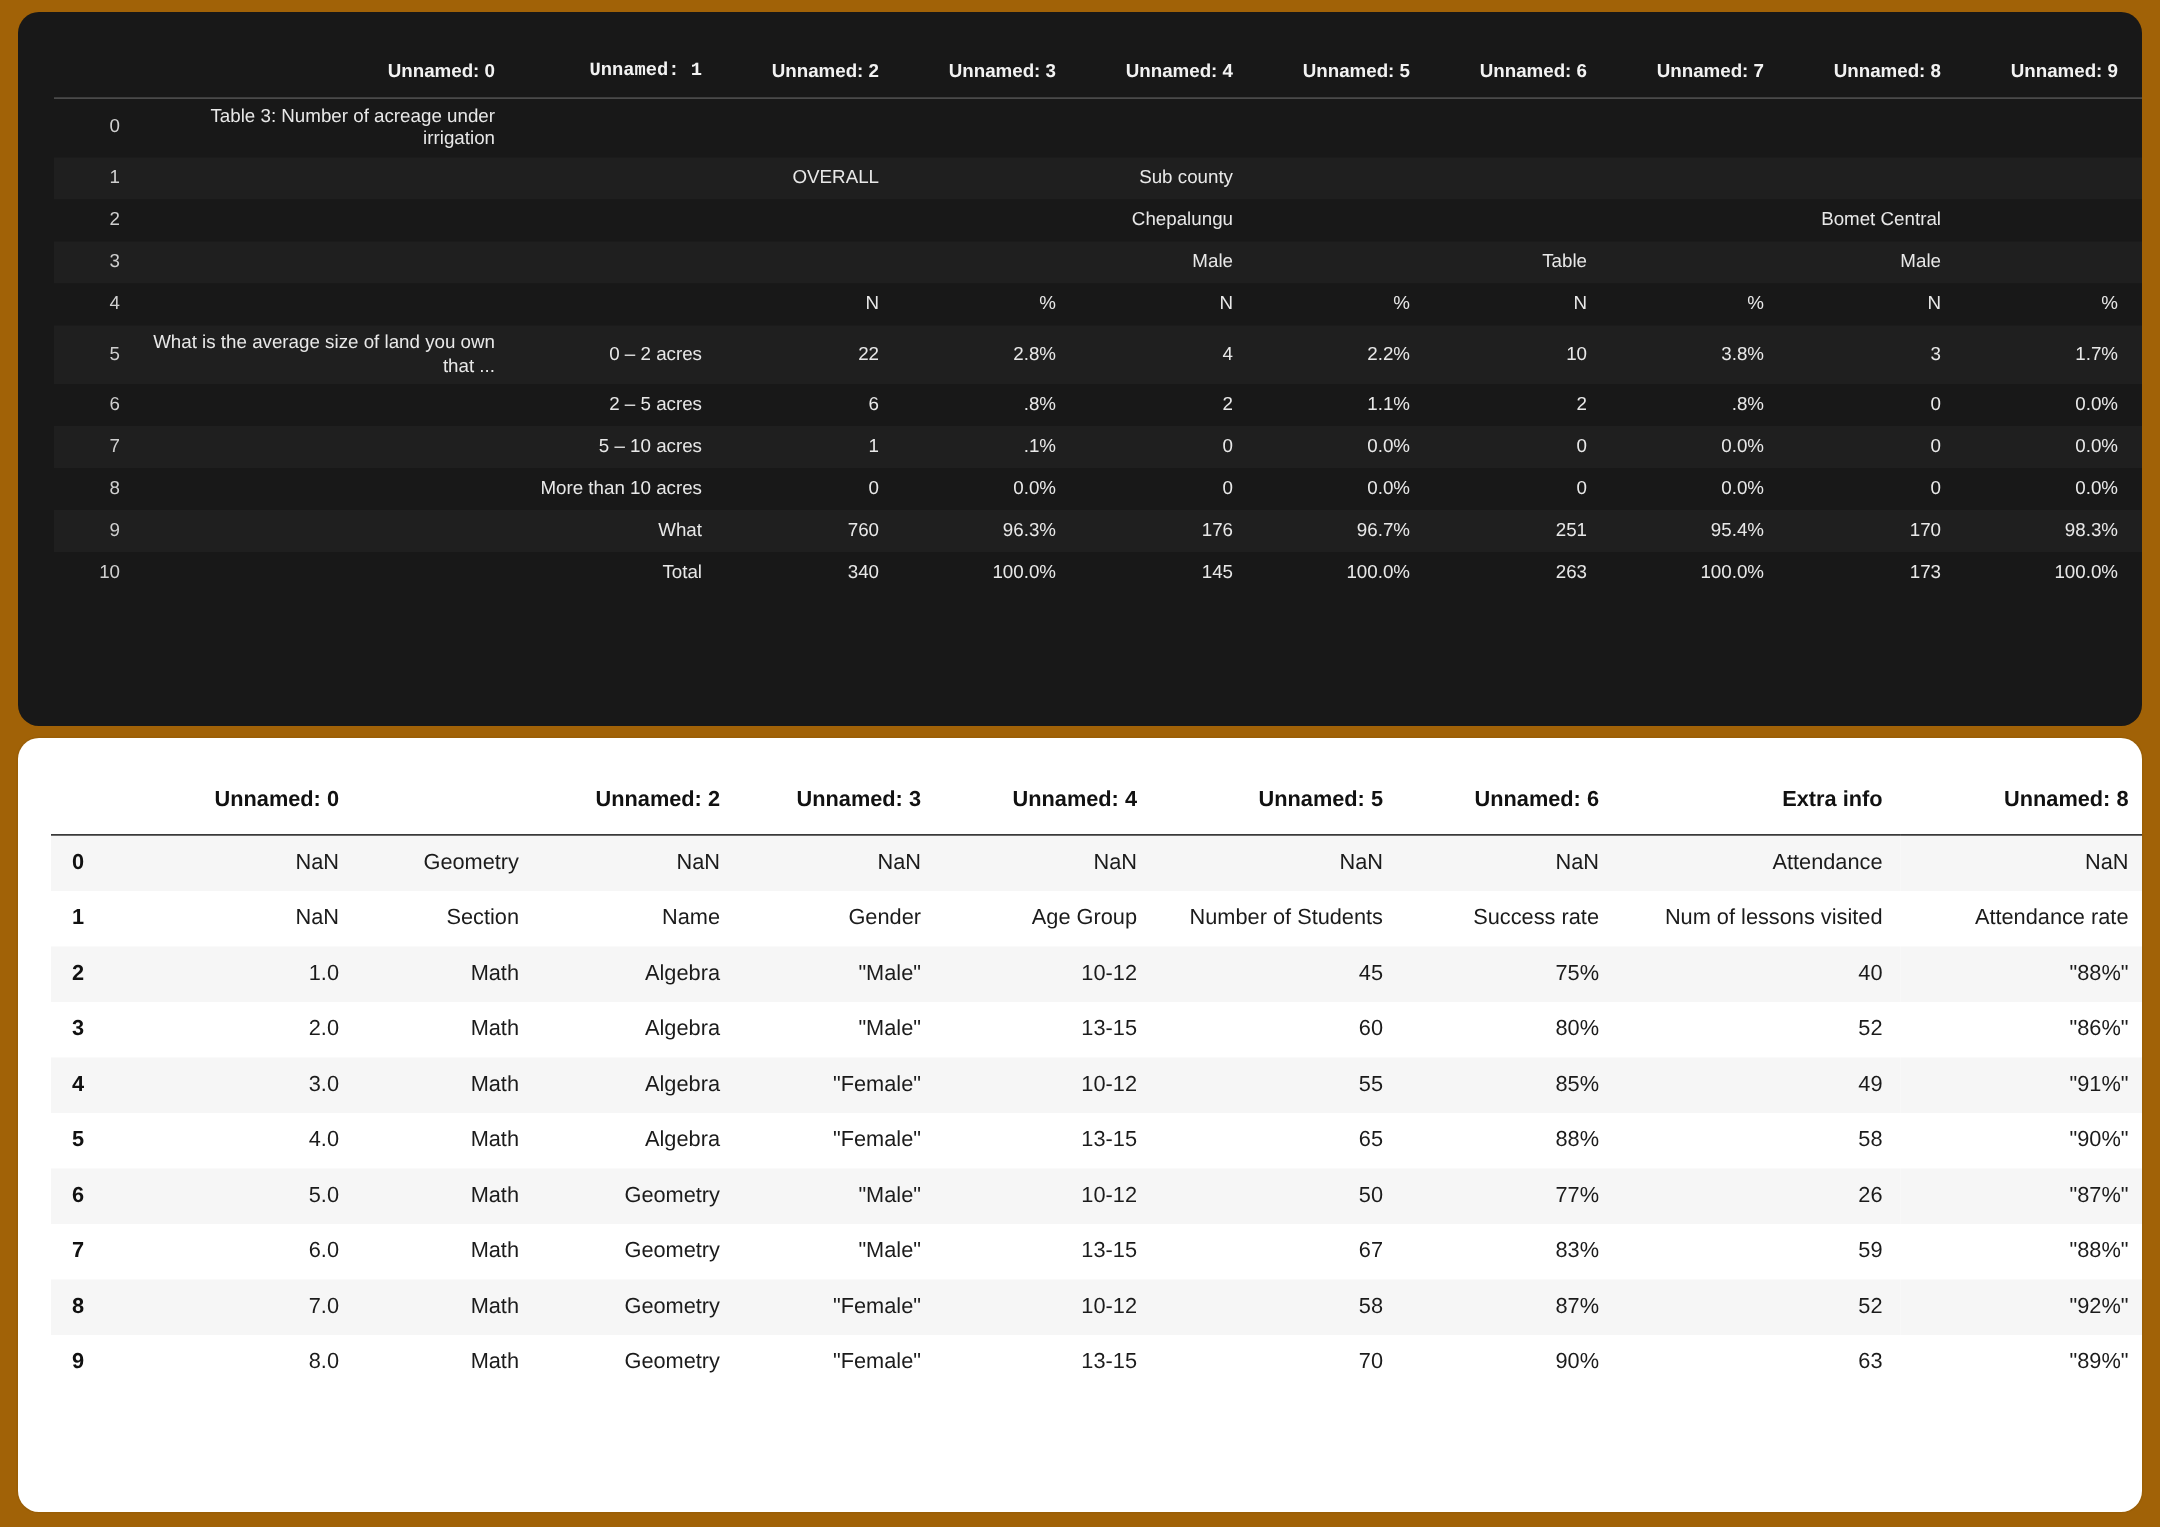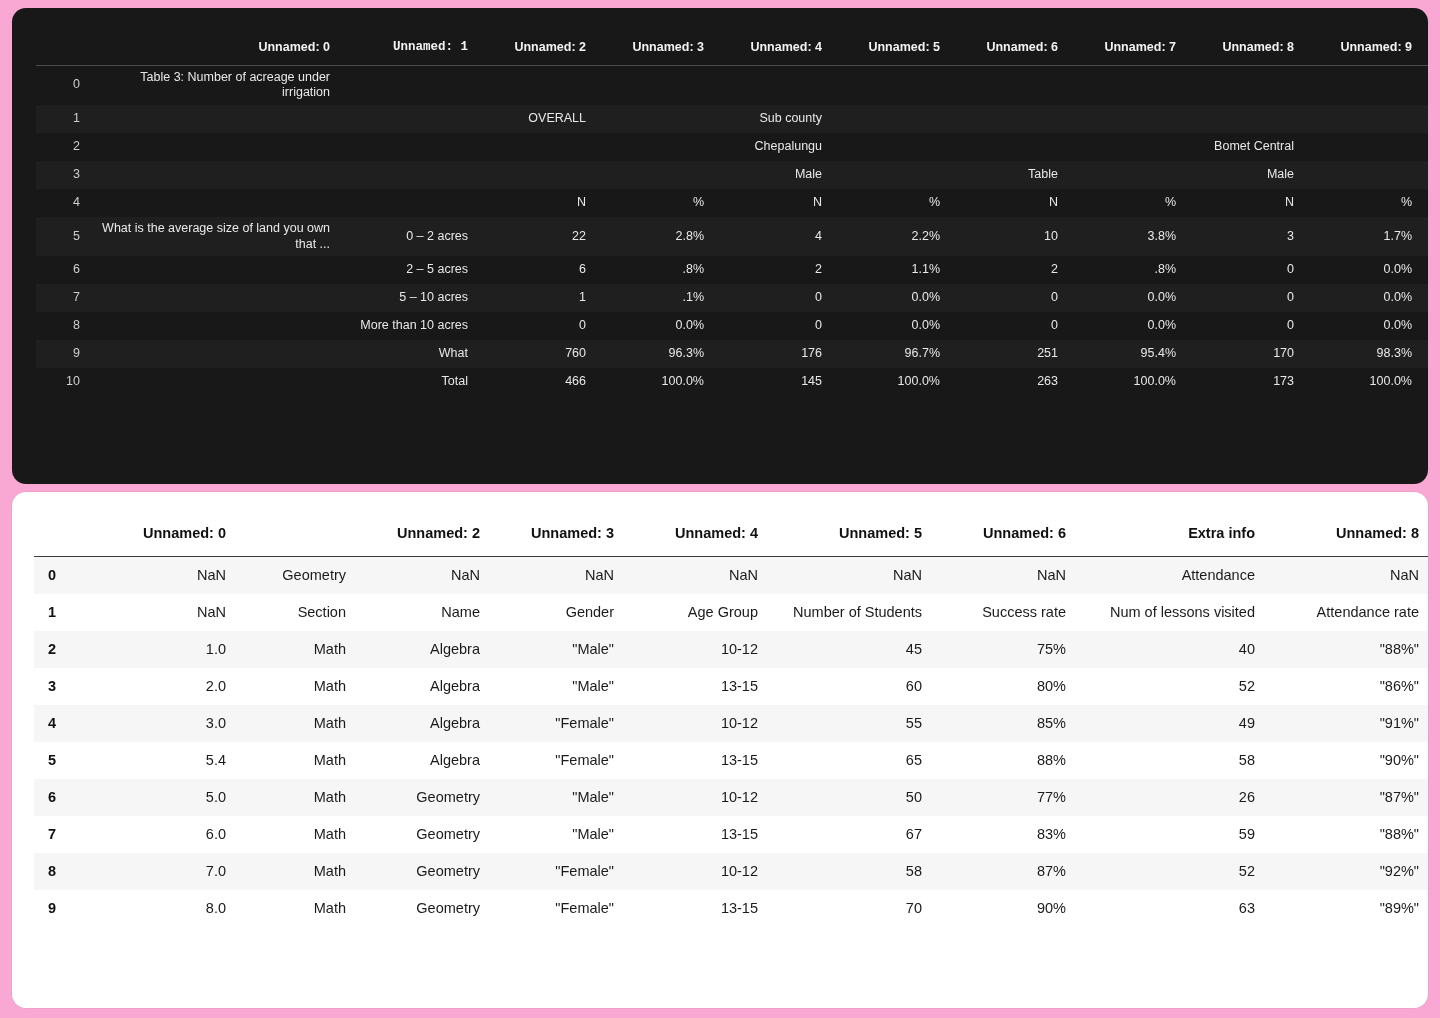--- a/index.html
+++ b/index.html
@@ -8,21 +8,21 @@
     background: #ffffff;
     width: 1440px;
     height: 1018px;
     font-family: "Liberation Sans", sans-serif;
   }
   .page {
     width: 1440px;
     height: 1018px;
     position: relative;
     overflow: hidden;
-    background: #f9a8d4;
+    background: #a16207;
   }
 
   
   .dark-panel {
     position: absolute;
     left: 12px;
     top: 8px;
     width: 1416px;
     height: 476px;
     background: #181818;
@@ -300,21 +300,21 @@
             <td>95.4%</td>
             <td>170</td>
             <td>98.3%</td>
             <td>163</td>
 
           </tr>
           <tr class="plain">
             <td class="rowidx">10</td>
             <td></td>
             <td>Total</td>
-            <td>466</td>
+            <td>340</td>
             <td>100.0%</td>
             <td>145</td>
             <td>100.0%</td>
             <td>263</td>
             <td>100.0%</td>
             <td>173</td>
             <td>100.0%</td>
             <td>171</td>
 
           </tr>
@@ -402,21 +402,21 @@
             <td>"Female"</td>
             <td>10-12</td>
             <td>55</td>
             <td>85%</td>
             <td>49</td>
             <td>"91%"</td>
 
           </tr>
           <tr>
             <td class="ridx">5</td>
-            <td>5.4</td>
+            <td>4.0</td>
             <td>Math</td>
             <td>Algebra</td>
             <td>"Female"</td>
             <td>13-15</td>
             <td>65</td>
             <td>88%</td>
             <td>58</td>
             <td>"90%"</td>
 
           </tr>

